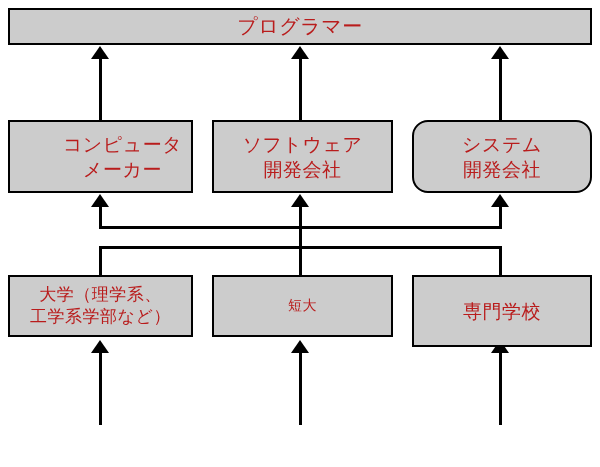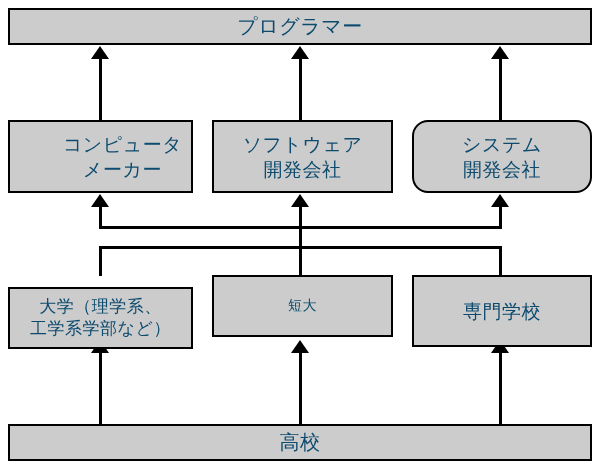--- a/index.html
+++ b/index.html
@@ -19,21 +19,21 @@
   }
   .node {
     position: absolute;
     box-sizing: border-box;
     background: #cccccc;
     border: 2px solid #000000;
     display: flex;
     align-items: center;
     justify-content: center;
     text-align: center;
-    color: #0c4a6e;
+    color: #b91c1c;
     line-height: 1.28;
     white-space: pre-line;
     letter-spacing: 0.5px;
     z-index: 3;
   }
   .node-label {
     display: block;
     width: 100%;
     white-space: pre-line;
   }
@@ -53,21 +53,20 @@
     font-size: 19px;
   }
   #node-system-company {
     left: 412px;  top: 120px;  width: 180px;  height: 73px;
     font-size: 19px;
     border-radius: 16px;
   }
   #node-university {
     left: 8px;  top: 275px;  width: 185px;  height: 62px;
     font-size: 17px;
-    margin-top: 12px;
   }
   #node-junior-college {
     left: 212px;  top: 275px;  width: 181px;  height: 62px;
     font-size: 14px;
   }
   #node-vocational-school {
     left: 412px;  top: 275px;  width: 180px;  height: 72px;
     font-size: 19px;
   }
   #node-high-school {
@@ -159,17 +158,14 @@
 
   <div class="vline" style="left:99px;  top:352px; height:73px;"></div>
   <div class="arrowhead" style="left:91px; top:340px;"></div>
 
   <div class="vline" style="left:299px; top:352px; height:73px;"></div>
   <div class="arrowhead" style="left:291px; top:340px;"></div>
 
   <div class="vline" style="left:499px; top:352px; height:73px;"></div>
   <div class="arrowhead" style="left:491px; top:340px;"></div>
 
-  <div class="node" id="node-high-school">
-    <span class="node-label">高校</span>
-  </div>
 
 </div>
 
 </body></html>

